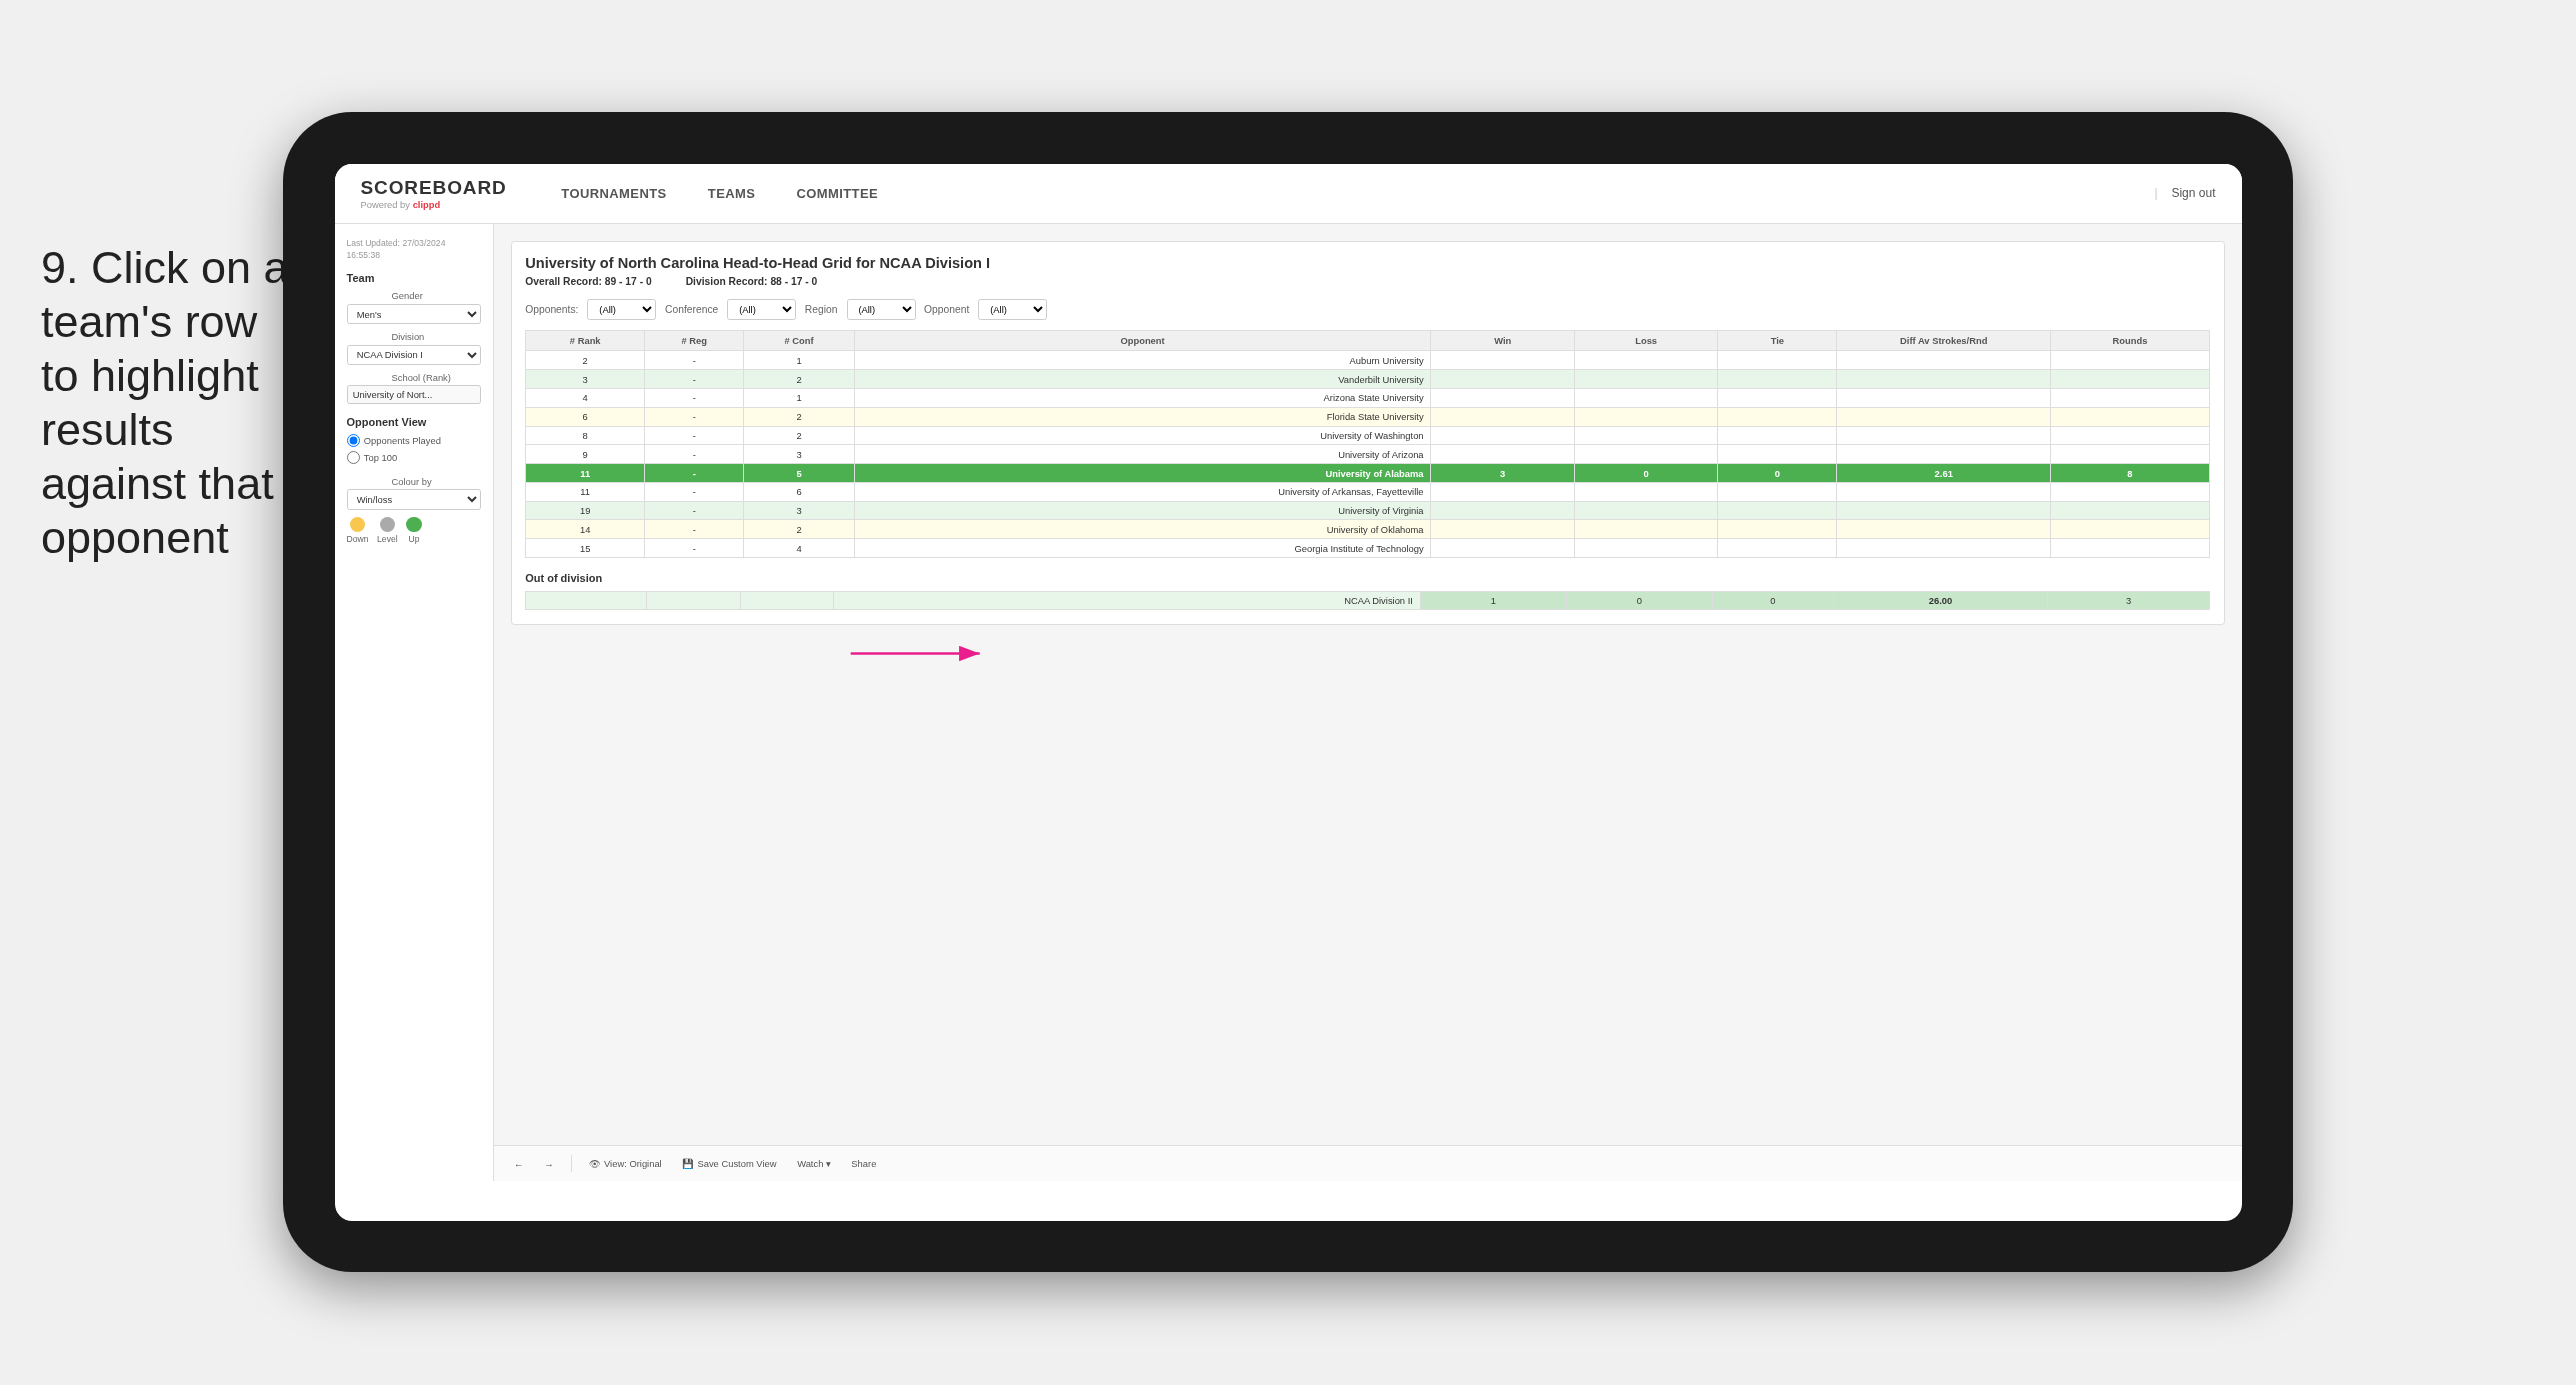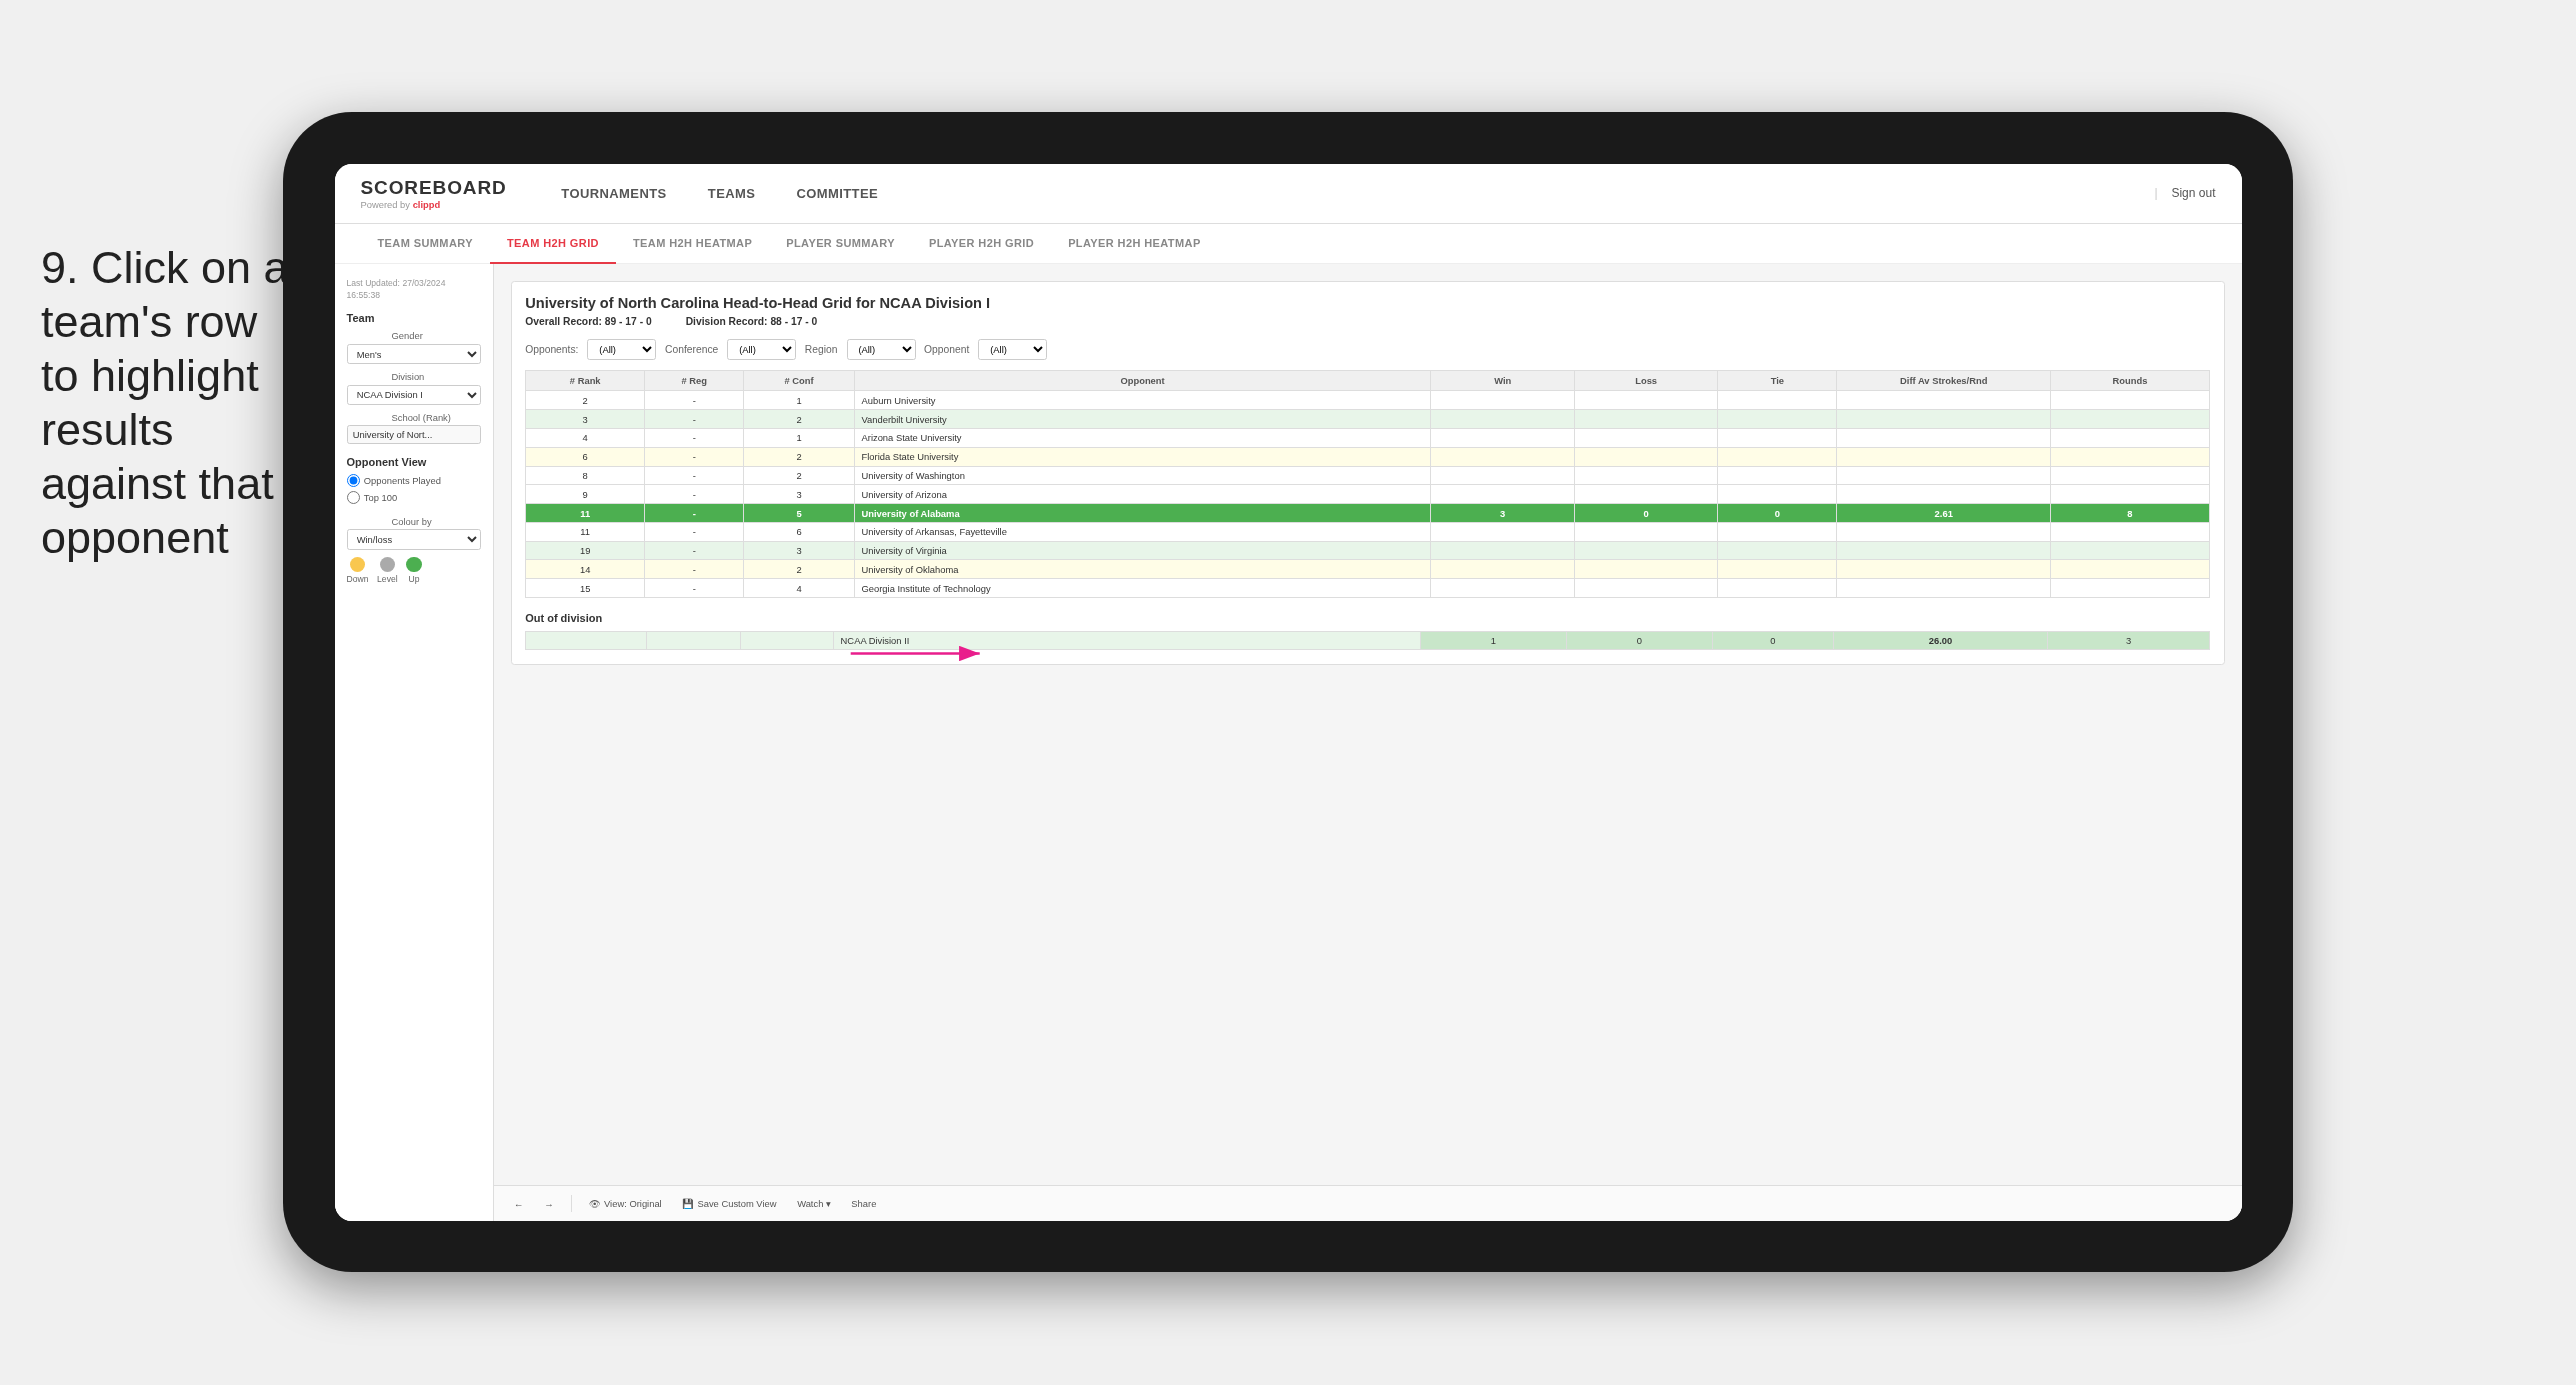--- a/index.html
+++ b/index.html
@@ -383,21 +383,21 @@
     .pink-arrow {
       position: absolute;
       left: 541px;
       top: 477px;
       pointer-events: none;
     }
 
     .col-rank { width: 39px; text-align: center; }
     .col-reg { width: 30px; text-align: center; }
     .col-conf { width: 30px; text-align: center; }
-    .col-opponent { width: 189px; }
+    .col-opponent { width: 189px; text-align: right; }
     .col-win { width: 47px; text-align: center; }
     .col-loss { width: 47px; text-align: center; }
     .col-tie { width: 39px; text-align: center; }
     .col-diff { width: 69px; text-align: center; }
     .col-rounds { width: 52px; text-align: center; }
 
     .td-center { text-align: center; }
   </style>
 </head>
 <body>
@@ -423,28 +423,20 @@
         <div class="nav-item">TEAMS</div>
         <div class="nav-item">COMMITTEE</div>
       </div>
 
       <div class="sign-out-area">
         <span class="sign-out-divider">|</span>
         <span style="cursor:pointer;">Sign out</span>
       </div>
     </div>
 
-    <div class="sub-nav">
-      <div class="sub-nav-item">TEAM SUMMARY</div>
-      <div class="sub-nav-item active">TEAM H2H GRID</div>
-      <div class="sub-nav-item">TEAM H2H HEATMAP</div>
-      <div class="sub-nav-item">PLAYER SUMMARY</div>
-      <div class="sub-nav-item">PLAYER H2H GRID</div>
-      <div class="sub-nav-item">PLAYER H2H HEATMAP</div>
-    </div>
 
     <div class="main-content">
 
       <div class="sidebar">
         <div class="sidebar-last-updated">
           <span>Last Updated: 27/03/2024</span><br>
           <span>16:55:38</span>
         </div>
 
         <div class="sidebar-section-label">Team</div>

